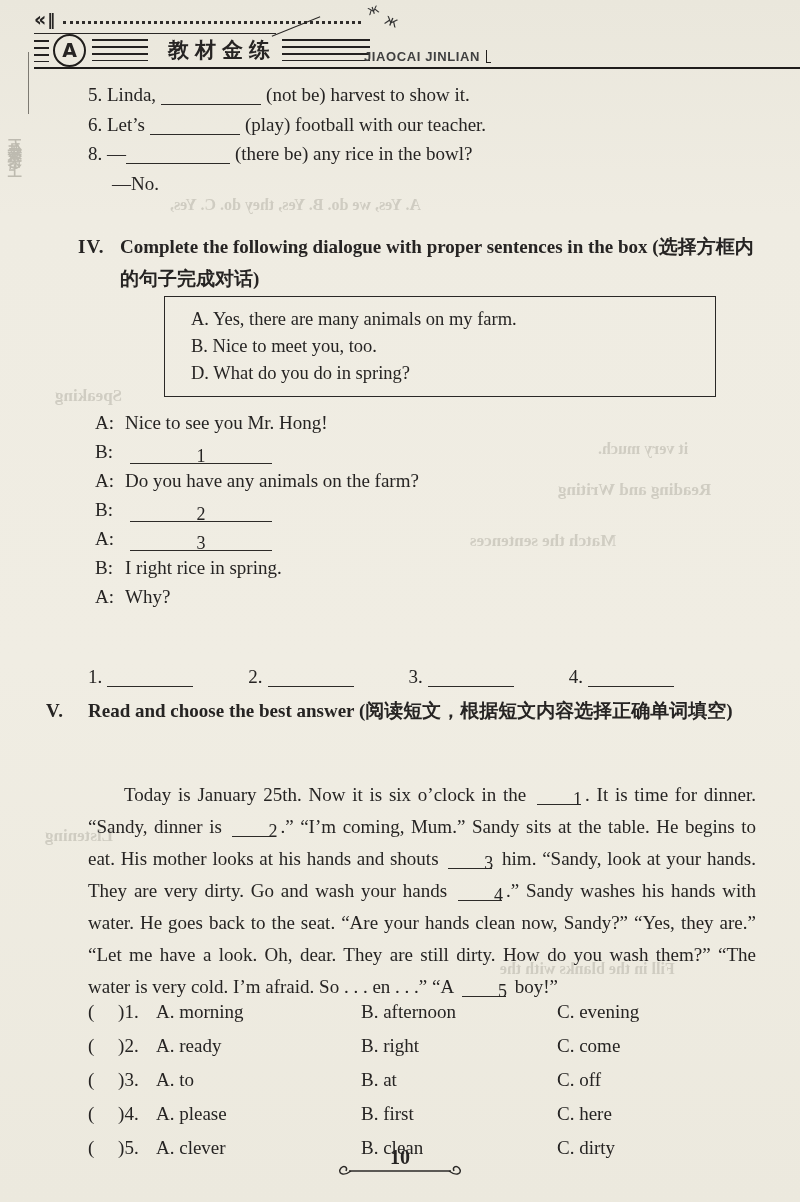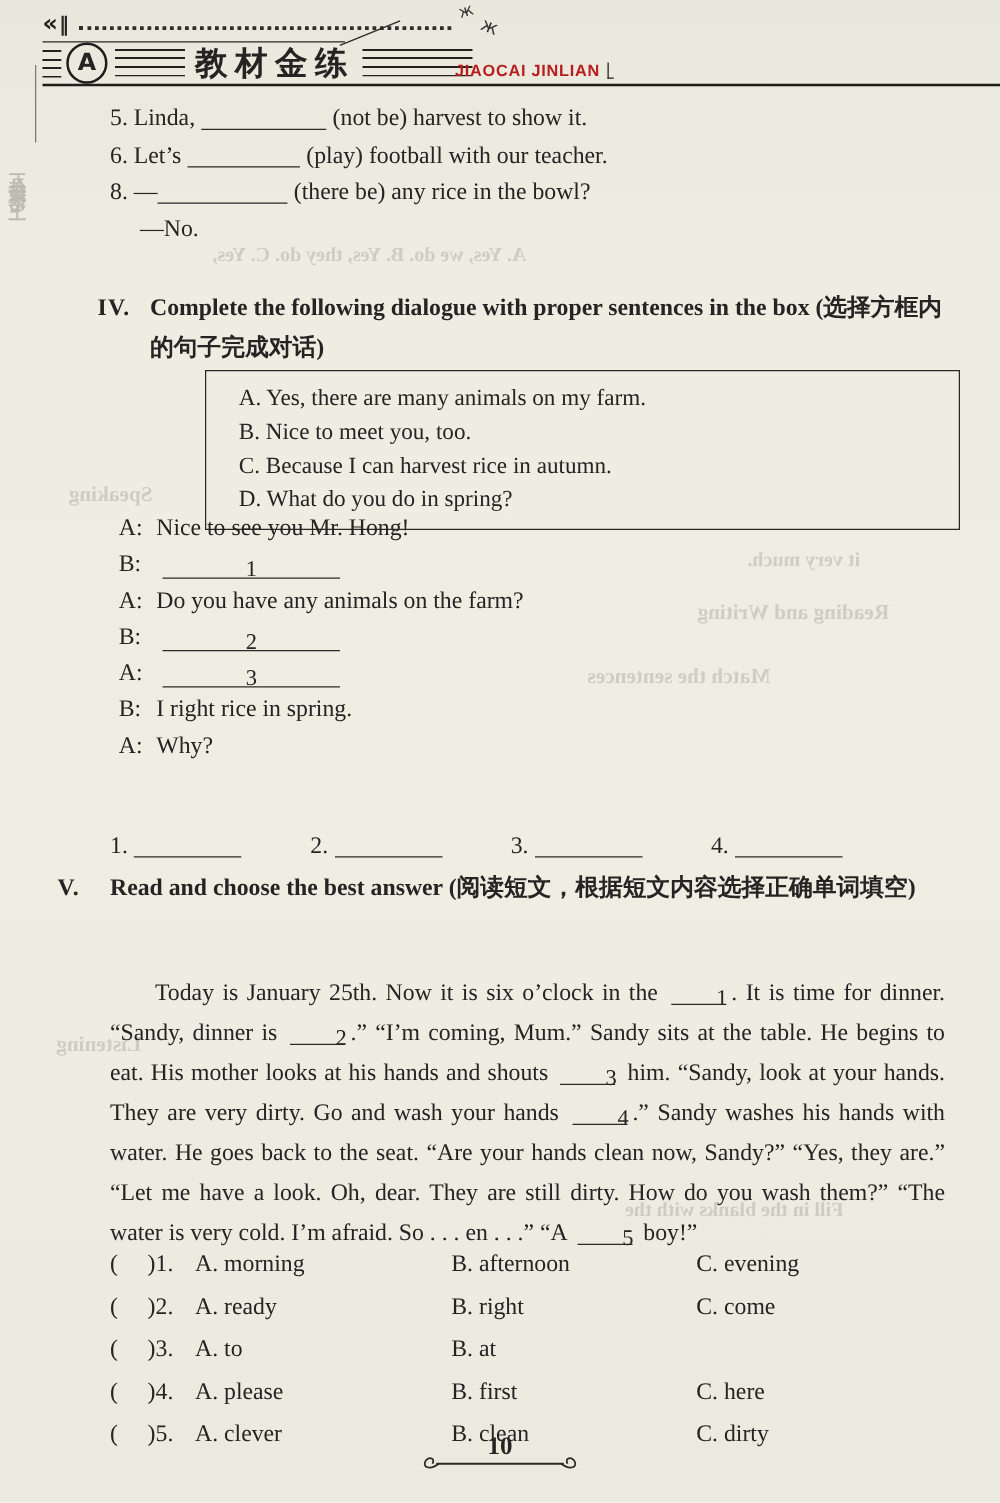--- a/index.html
+++ b/index.html
@@ -23,23 +23,23 @@
   .banner-rule{position:absolute;left:0;right:0;bottom:-1px;border-bottom:2.5px solid #1f1d1b;}
   .banner-top{position:absolute;left:0;top:1px;width:242px;border-top:1.6px solid #2a2826;}
   .banner-diag{position:absolute;left:236px;top:-6px;width:52px;border-top:1.6px solid #2a2826;transform:rotate(-22deg);}
   .rl{background:repeating-linear-gradient(#232120 0 1.6px,transparent 1.6px 7px);height:22px;}
   .rl-a{width:15px;margin-top:2px;}
   .rl-b{width:56px;margin-left:6px;}
   .rl-c{width:88px;margin-left:6px;}
   .logo{width:29px;height:29px;border:2.6px solid #1f1d1b;border-radius:50%;margin-left:4px;
         display:flex;align-items:center;justify-content:center;flex:none;
         font:bold 19px "DejaVu Sans",sans-serif;background:transparent;}
-  .brand-cn{font-size:26px;font-weight:700;letter-spacing:6px;margin-left:8px;white-space:nowrap;}
+  .brand-cn{font-size:21px;font-weight:700;letter-spacing:6px;margin-left:20px;white-space:nowrap;}
   .brand-en{position:absolute;left:330px;bottom:4px;font:bold 13px "Liberation Sans",sans-serif;
-            letter-spacing:.6px;color:#b91c1c;display:flex;align-items:center;}
+            letter-spacing:.6px;color:#404040;display:flex;align-items:center;}
   .brand-en .tickmark{display:inline-block;width:4px;height:12px;border-left:1.8px solid #201e1c;margin-left:6px;border-bottom:1.8px solid #201e1c;}
   .vline{position:absolute;left:28px;top:52px;height:62px;border-left:1.6px solid #7d7a72;}
   
   .bleed{position:absolute;transform:scaleX(-1);color:#b6b3a8;opacity:.55;font-weight:700;
          font-size:17px;white-space:nowrap;pointer-events:none;}
   .side-label{position:absolute;left:6px;top:128px;writing-mode:vertical-rl;transform:scaleX(-1);
               color:#aeaba0;opacity:.75;font-size:14px;letter-spacing:4px;font-weight:700;}
   
   .blank{display:inline-block;border-bottom:1.7px solid #2d2b28;height:21px;text-align:center;
          vertical-align:-4px;margin:0 5px;font-size:18px;}
@@ -48,21 +48,21 @@
   .qblock{top:80px;line-height:29.5px;}
   .q-followup{margin-left:24px;}
   
   .sechead{display:flex;font-weight:700;line-height:31.5px;}
   .sechead{left:46px;}
   .sec-roman{width:42px;flex:none;letter-spacing:1px;}
   .sec-title{flex:1;}
   .sec4{top:231px;margin-left:32px;}
   .sec5{top:695px;}
   
-  .optbox{top:296px;left:164px;width:604px;right:auto;border:1.7px solid #2a2826;
+  .optbox{top:296px;left:164px;width:552px;right:auto;border:1.7px solid #2a2826;
           padding:9px 10px 9px 26px;box-sizing:border-box;line-height:27px;font-size:18.5px;}
   
   .dialogue{top:408px;left:95px;line-height:29px;}
   .dspeaker{display:inline-block;width:30px;}
   .dblank{width:142px;}
   
   .slots{top:662px;display:flex;gap:50px;line-height:30px;}
   .slot .blank{width:86px;}
   
   .passage{top:760px;line-height:32px;text-align:justify;text-indent:36px;}
@@ -132,21 +132,20 @@
 <div class="block sechead sec4">
   <span class="sec-roman">IV.</span>
   <span class="sec-title">Complete the following dialogue with proper sentences in the box (选择方框内的句子完成对话)</span>
 </div>
 
 <div class="block optbox" id="optbox">
   <div><span>A. Yes, there are many animals on my farm.</span></div>
 
   <div><span>B. Nice to meet you, too.</span></div>
 
-  <div><span>C. Because I can harvest rice in autumn.</span></div>
 
   <div><span>D. What do you do in spring?</span></div>
 </div>
 
 <div class="block dialogue" id="dialogue">
   <div>
     <span class="dspeaker">A:</span><span>Nice to see you Mr. Hong!</span>
   </div>
 
   <div>
@@ -212,20 +211,21 @@
     <span>(&nbsp;&nbsp;&nbsp;&nbsp;&nbsp;)2.</span>
     <span>A. ready</span>
     <span>B. right</span>
     <span>C. come</span>
   </div>
 
   <div class="mcrow">
     <span>(&nbsp;&nbsp;&nbsp;&nbsp;&nbsp;)3.</span>
     <span>A. to</span>
     <span>B. at</span>
+    <span>C. off</span>
   </div>
 
   <div class="mcrow">
     <span>(&nbsp;&nbsp;&nbsp;&nbsp;&nbsp;)4.</span>
     <span>A. please</span>
     <span>B. first</span>
     <span>C. here</span>
   </div>
 
   <div class="mcrow">

